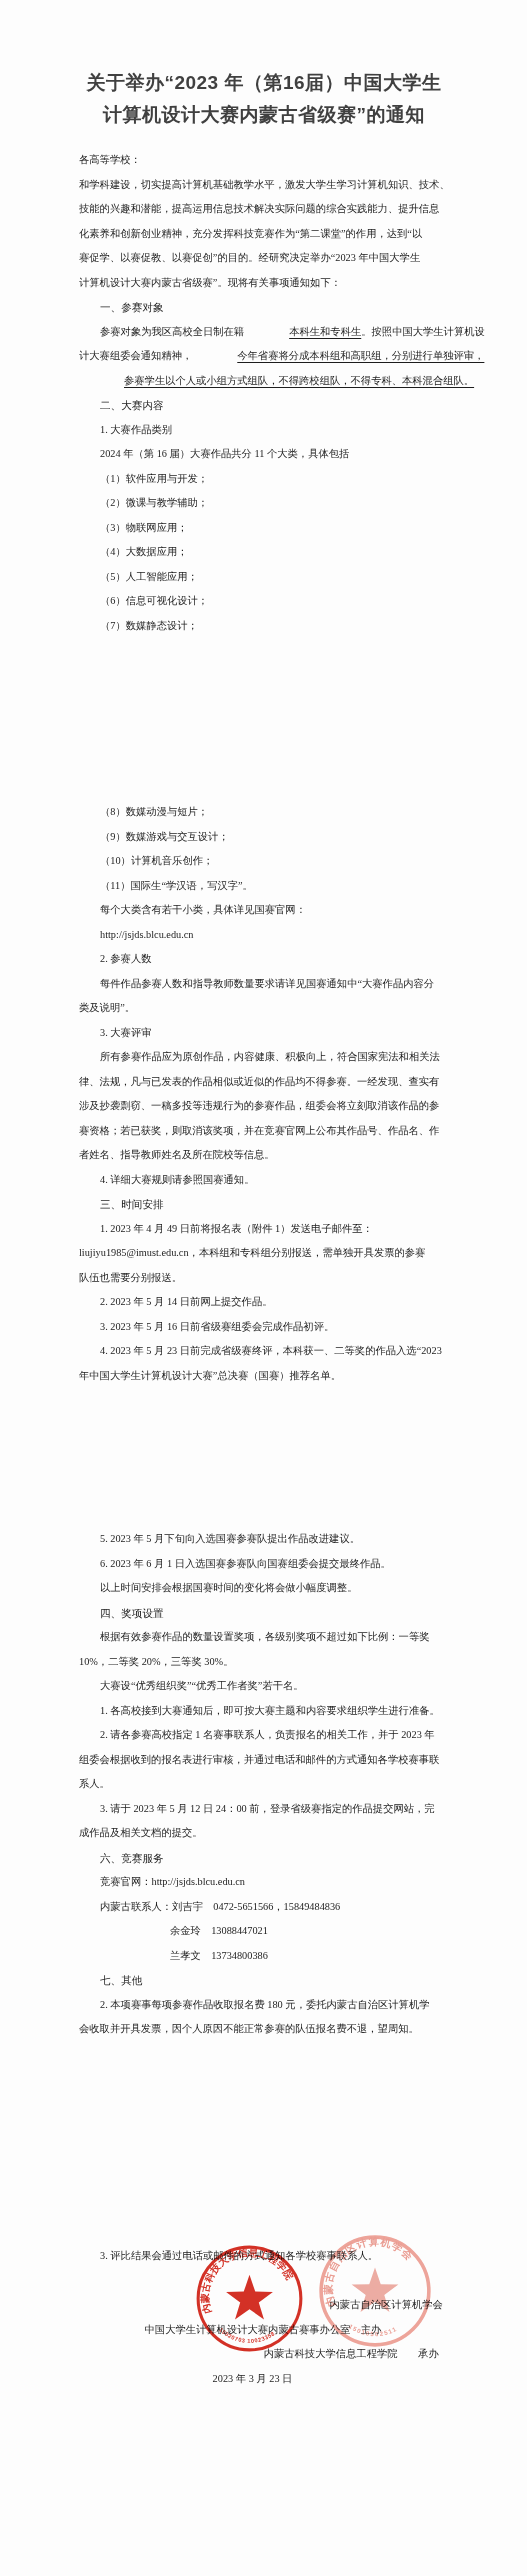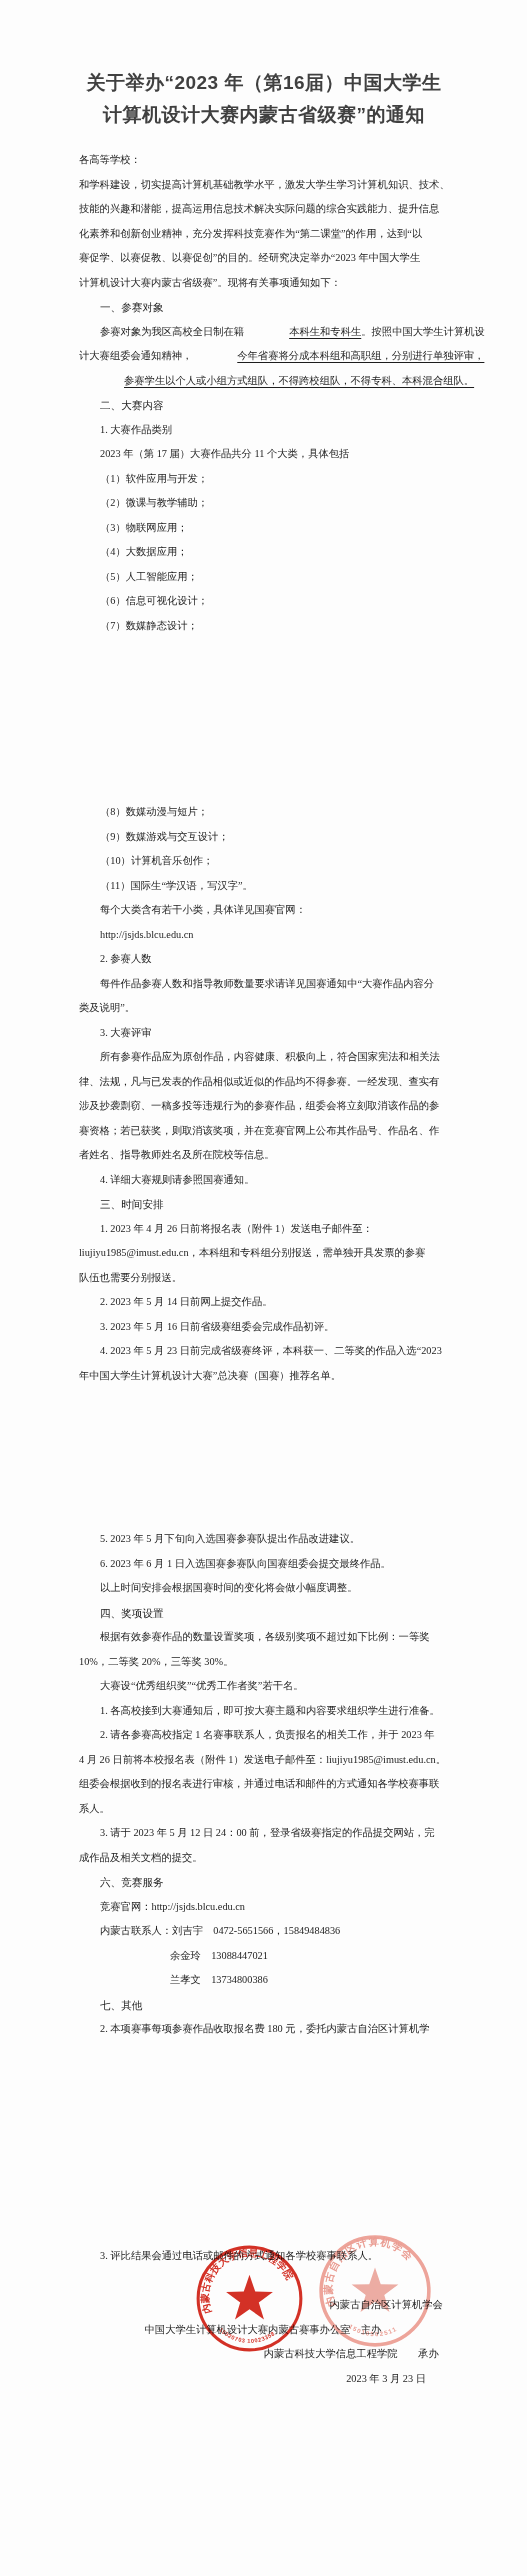--- a/index.html
+++ b/index.html
@@ -41,21 +41,21 @@
         <div class="line"><span>技能的兴趣和潜能，提高运用信息技术解决实际问题的综合实践能力、提升信息</span></div>
         <div class="line"><span>化素养和创新创业精神，充分发挥科技竞赛作为“第二课堂”的作用，达到“以</span></div>
         <div class="line"><span>赛促学、以赛促教、以赛促创”的目的。经研究决定举办“2023 年中国大学生</span></div>
         <div class="line"><span>计算机设计大赛内蒙古省级赛”。现将有关事项通知如下：</span></div>
         <div class="line heading ind"><span>一、参赛对象</span></div>
         <div class="line ind"><span>参赛对象为我区高校全日制在籍</span><span class="u">本科生和专科生</span><span>。按照中国大学生计算机设</span></div>
         <div class="line"><span>计大赛组委会通知精神，</span><span class="u">今年省赛将分成本科组和高职组，分别进行单独评审，</span></div>
         <div class="line"><span class="u">参赛学生以个人或小组方式组队，不得跨校组队，不得专科、本科混合组队。</span></div>
         <div class="line heading ind"><span>二、大赛内容</span></div>
         <div class="line ind"><span>1. 大赛作品类别</span></div>
-        <div class="line ind"><span>2023 年（第 17 届）大赛作品共分 11 个大类，具体包括</span></div>
+        <div class="line ind"><span>2024 年（第 16 届）大赛作品共分 11 个大类，具体包括</span></div>
         <div class="line ind"><span>（1）软件应用与开发；</span></div>
         <div class="line ind"><span>（2）微课与教学辅助；</span></div>
         <div class="line ind"><span>（3）物联网应用；</span></div>
         <div class="line ind"><span>（4）大数据应用；</span></div>
         <div class="line ind"><span>（5）人工智能应用；</span></div>
         <div class="line ind"><span>（6）信息可视化设计；</span></div>
         <div class="line ind"><span>（7）数媒静态设计；</span></div>
       </div>
   </div>
 
@@ -71,64 +71,64 @@
         <div class="line ind"><span>每件作品参赛人数和指导教师数量要求请详见国赛通知中“大赛作品内容分</span></div>
         <div class="line"><span>类及说明”。</span></div>
         <div class="line ind"><span>3. 大赛评审</span></div>
         <div class="line ind"><span>所有参赛作品应为原创作品，内容健康、积极向上，符合国家宪法和相关法</span></div>
         <div class="line"><span>律、法规，凡与已发表的作品相似或近似的作品均不得参赛。一经发现、查实有</span></div>
         <div class="line"><span>涉及抄袭剽窃、一稿多投等违规行为的参赛作品，组委会将立刻取消该作品的参</span></div>
         <div class="line"><span>赛资格；若已获奖，则取消该奖项，并在竞赛官网上公布其作品号、作品名、作</span></div>
         <div class="line"><span>者姓名、指导教师姓名及所在院校等信息。</span></div>
         <div class="line ind"><span>4. 详细大赛规则请参照国赛通知。</span></div>
         <div class="line heading ind"><span>三、时间安排</span></div>
-        <div class="line ind"><span>1. 2023 年 4 月 26 日前将报名表（附件 1）发送电子邮件至：</span></div>
+        <div class="line ind"><span>1. 2023 年 4 月 49 日前将报名表（附件 1）发送电子邮件至：</span></div>
         <div class="line"><span>liujiyu1985@imust.edu.cn，本科组和专科组分别报送，需单独开具发票的参赛</span></div>
         <div class="line"><span>队伍也需要分别报送。</span></div>
         <div class="line ind"><span>2. 2023 年 5 月 14 日前网上提交作品。</span></div>
         <div class="line ind"><span>3. 2023 年 5 月 16 日前省级赛组委会完成作品初评。</span></div>
         <div class="line ind"><span>4. 2023 年 5 月 23 日前完成省级赛终评，本科获一、二等奖的作品入选“2023</span></div>
         <div class="line"><span>年中国大学生计算机设计大赛”总决赛（国赛）推荐名单。</span></div>
       </div>
   </div>
 
   <div class="page" id="page-3" style="padding-top: 77px;">
     <div class="lines">
         <div class="line ind"><span>5. 2023 年 5 月下旬向入选国赛参赛队提出作品改进建议。</span></div>
         <div class="line ind"><span>6. 2023 年 6 月 1 日入选国赛参赛队向国赛组委会提交最终作品。</span></div>
         <div class="line ind"><span>以上时间安排会根据国赛时间的变化将会做小幅度调整。</span></div>
         <div class="line heading ind"><span>四、奖项设置</span></div>
         <div class="line ind"><span>根据有效参赛作品的数量设置奖项，各级别奖项不超过如下比例：一等奖</span></div>
         <div class="line"><span>10%，二等奖 20%，三等奖 30%。</span></div>
         <div class="line ind"><span>大赛设“优秀组织奖”“优秀工作者奖”若干名。</span></div>
         <div class="line ind"><span>1. 各高校接到大赛通知后，即可按大赛主题和内容要求组织学生进行准备。</span></div>
         <div class="line ind"><span>2. 请各参赛高校指定 1 名赛事联系人，负责报名的相关工作，并于 2023 年</span></div>
-        <div class="line"><span>4 月 26 日前将本校报名表（附件 1）发送电子邮件至：liujiyu1985@imust.edu.cn。</span></div>
         <div class="line"><span>组委会根据收到的报名表进行审核，并通过电话和邮件的方式通知各学校赛事联</span></div>
         <div class="line"><span>系人。</span></div>
         <div class="line ind"><span>3. 请于 2023 年 5 月 12 日 24：00 前，登录省级赛指定的作品提交网站，完</span></div>
         <div class="line"><span>成作品及相关文档的提交。</span></div>
         <div class="line heading ind"><span>六、竞赛服务</span></div>
         <div class="line ind"><span>竞赛官网：http://jsjds.blcu.edu.cn</span></div>
         <div class="line ind"><span>内蒙古联系人：刘吉宇　0472-5651566，15849484836</span></div>
         <div class="line" style="padding-left: 91px;"><span>余金玲　13088447021</span></div>
         <div class="line" style="padding-left: 91px;"><span>兰孝文　13734800386</span></div>
         <div class="line heading ind"><span>七、其他</span></div>
         <div class="line ind"><span>2. 本项赛事每项参赛作品收取报名费 180 元，委托内蒙古自治区计算机学</span></div>
+        <div class="line"><span>会收取并开具发票，因个人原因不能正常参赛的队伍报名费不退，望周知。</span></div>
       </div>
   </div>
 
   <div class="page" id="page-4" style="padding-top: 69px;">
     <div class="lines">
         <div class="line ind"><span>3. 评比结果会通过电话或邮件的方式通知各学校赛事联系人。</span></div>
         <div class="line blank"></div>
         <div class="line right" style="padding-right: 6.2px;"><span>内蒙古自治区计算机学会</span></div>
         <div class="line right" style="padding-right: 2.1px; text-align: center;"><span>中国大学生计算机设计大赛内蒙古赛事办公室　主办</span></div>
         <div class="line right" style="padding-right: 10.3px;"><span>内蒙古科技大学信息工程学院　　承办</span></div>
-        <div class="line right" style="padding-right: 23px;"><span>2023 年 3 月 23 日</span></div>
+        <div class="line right" style="padding-right: 23px; text-align: center;"><span>2023 年 3 月 23 日</span></div>
       </div>
 
     <svg class="stamp left-stamp" width="113" height="113" viewBox="0 0 220 220">
       <defs>
         <path id="arcL" d="M 36,137 A 80,80 0 1 1 184,137" fill="none"></path>
         <path id="arcLb" d="M 50,172 A 86,86 0 0 0 170,172" fill="none"></path>
       </defs>
       <circle cx="110" cy="110" r="100" fill="none" stroke="#d3261a" stroke-width="6"></circle>
       <polygon points="110,64 121.2,96.6 155.6,97.2 128.1,117.9 138.2,150.8 110,131 81.8,150.8 91.9,117.9 64.4,97.2 98.8,96.6" fill="#d3261a"></polygon>
       <text font-size="19" fill="#d3261a">

